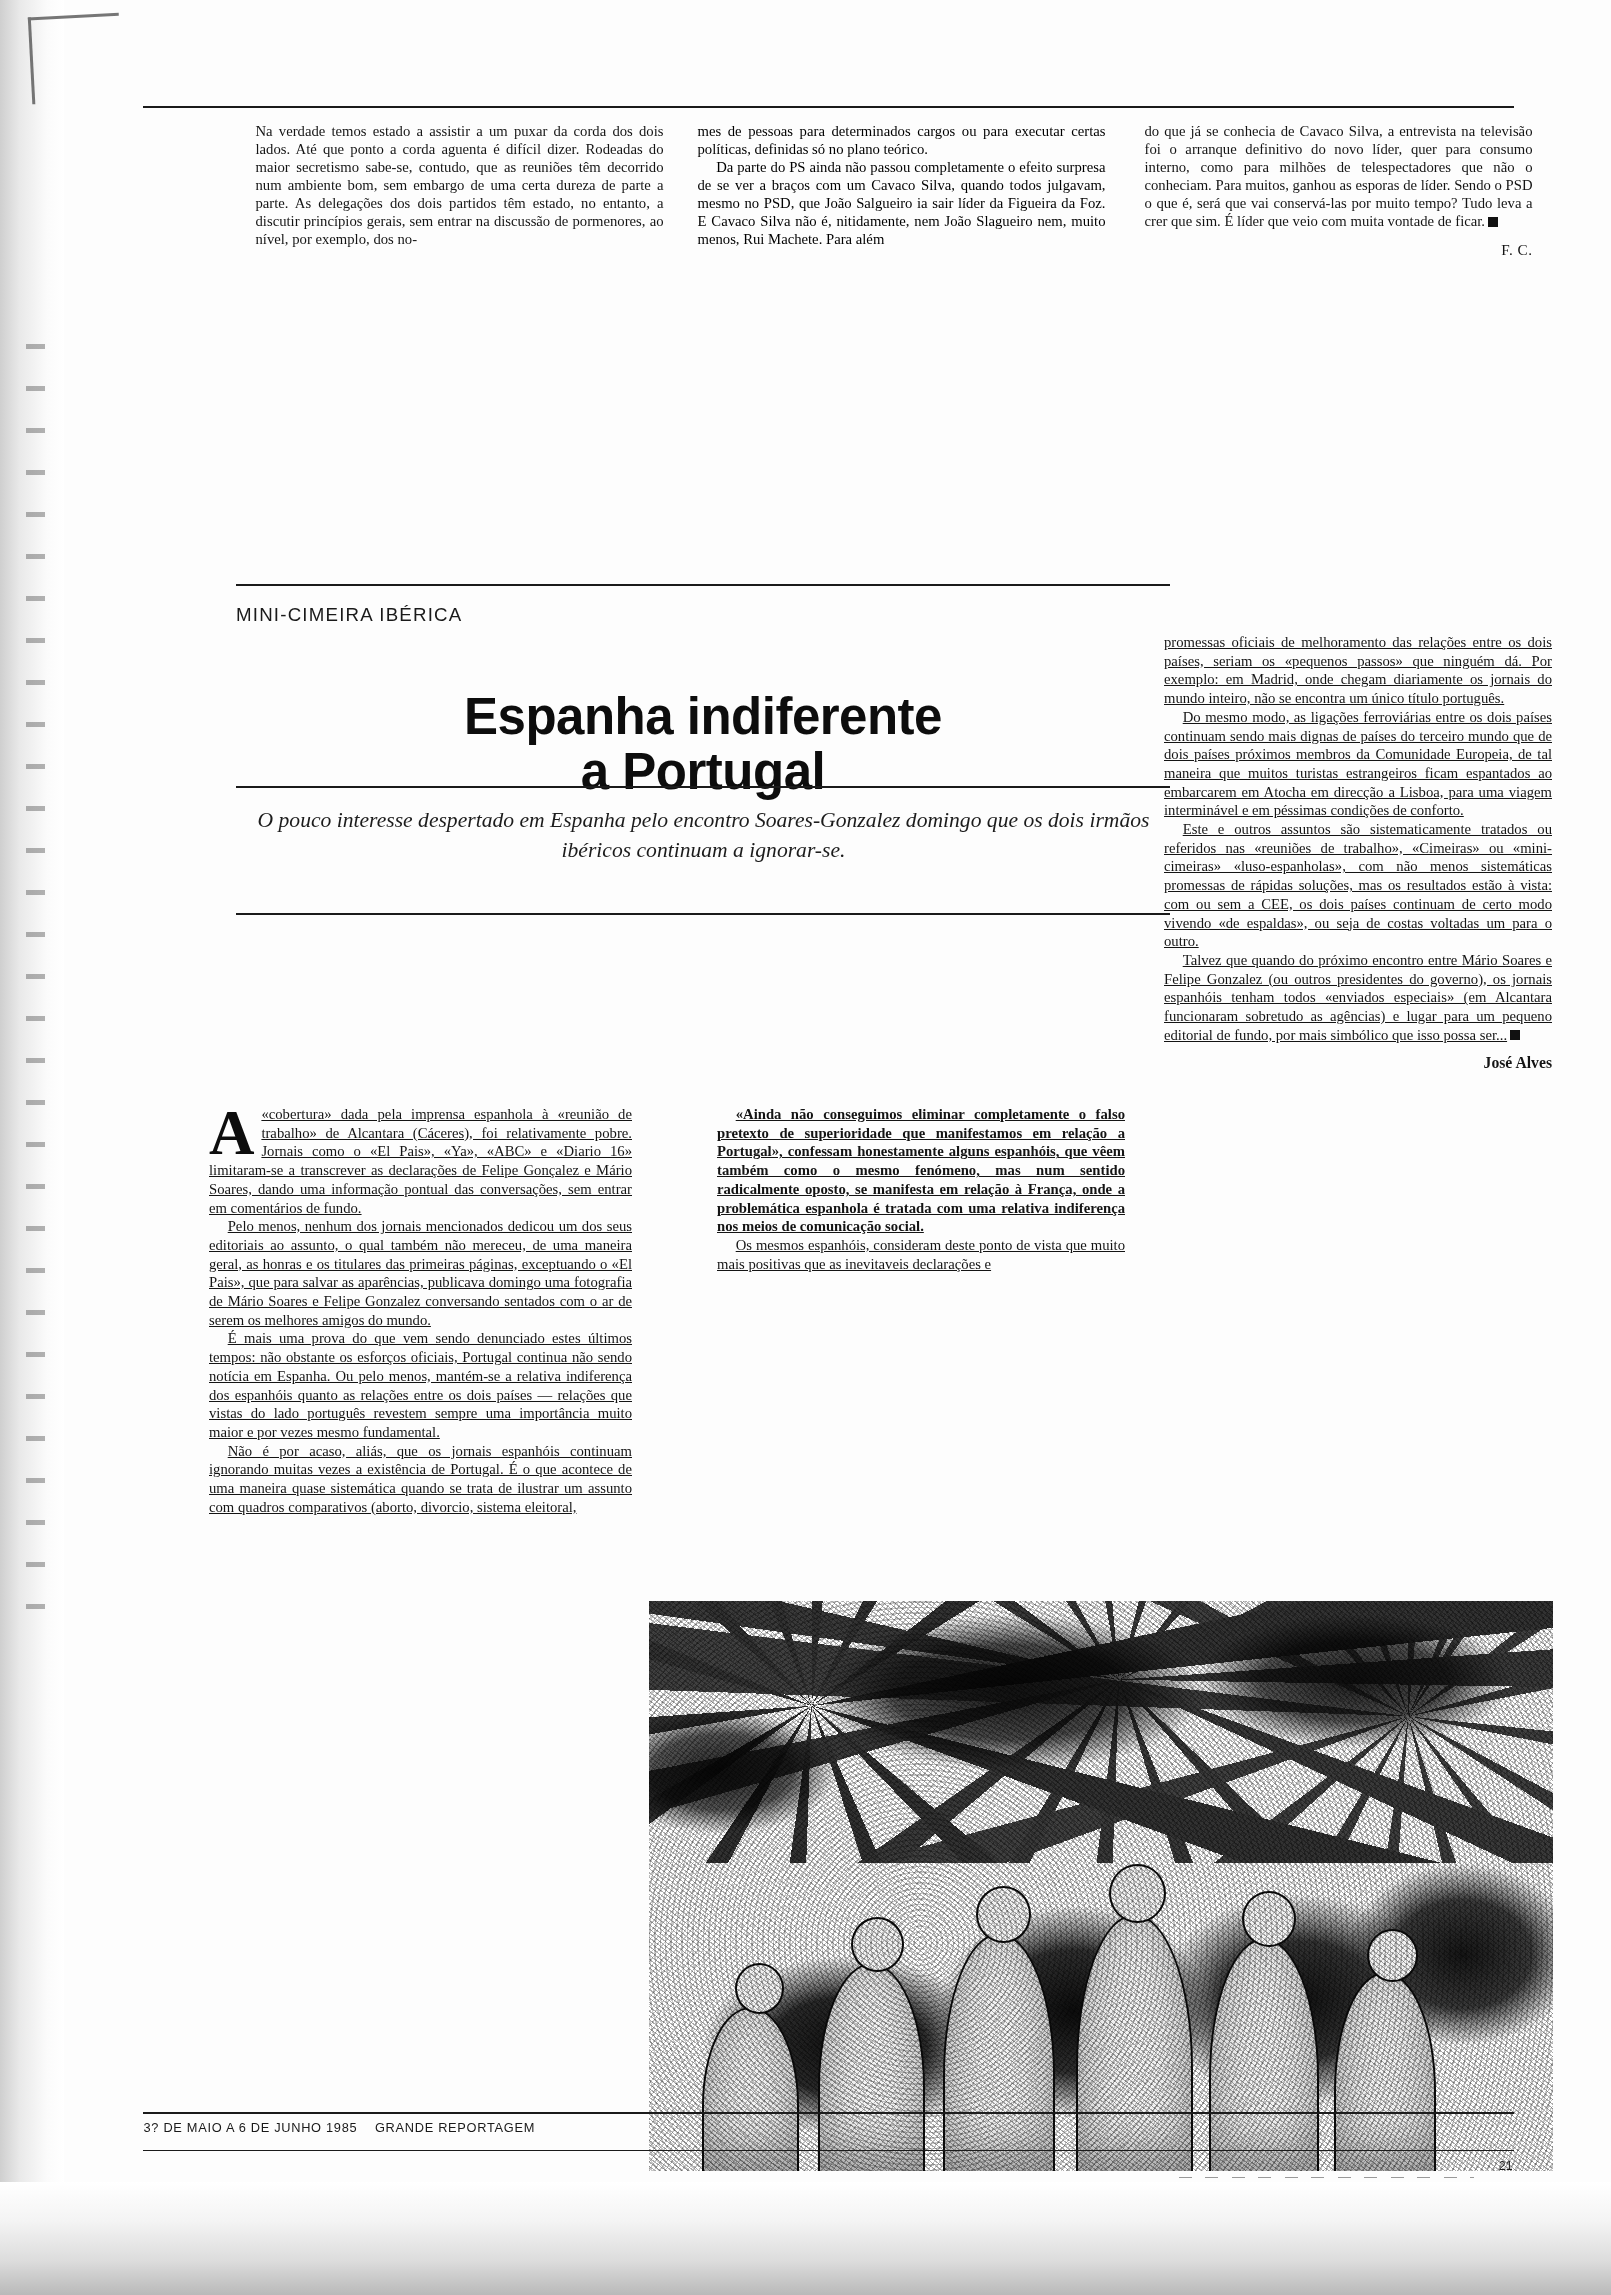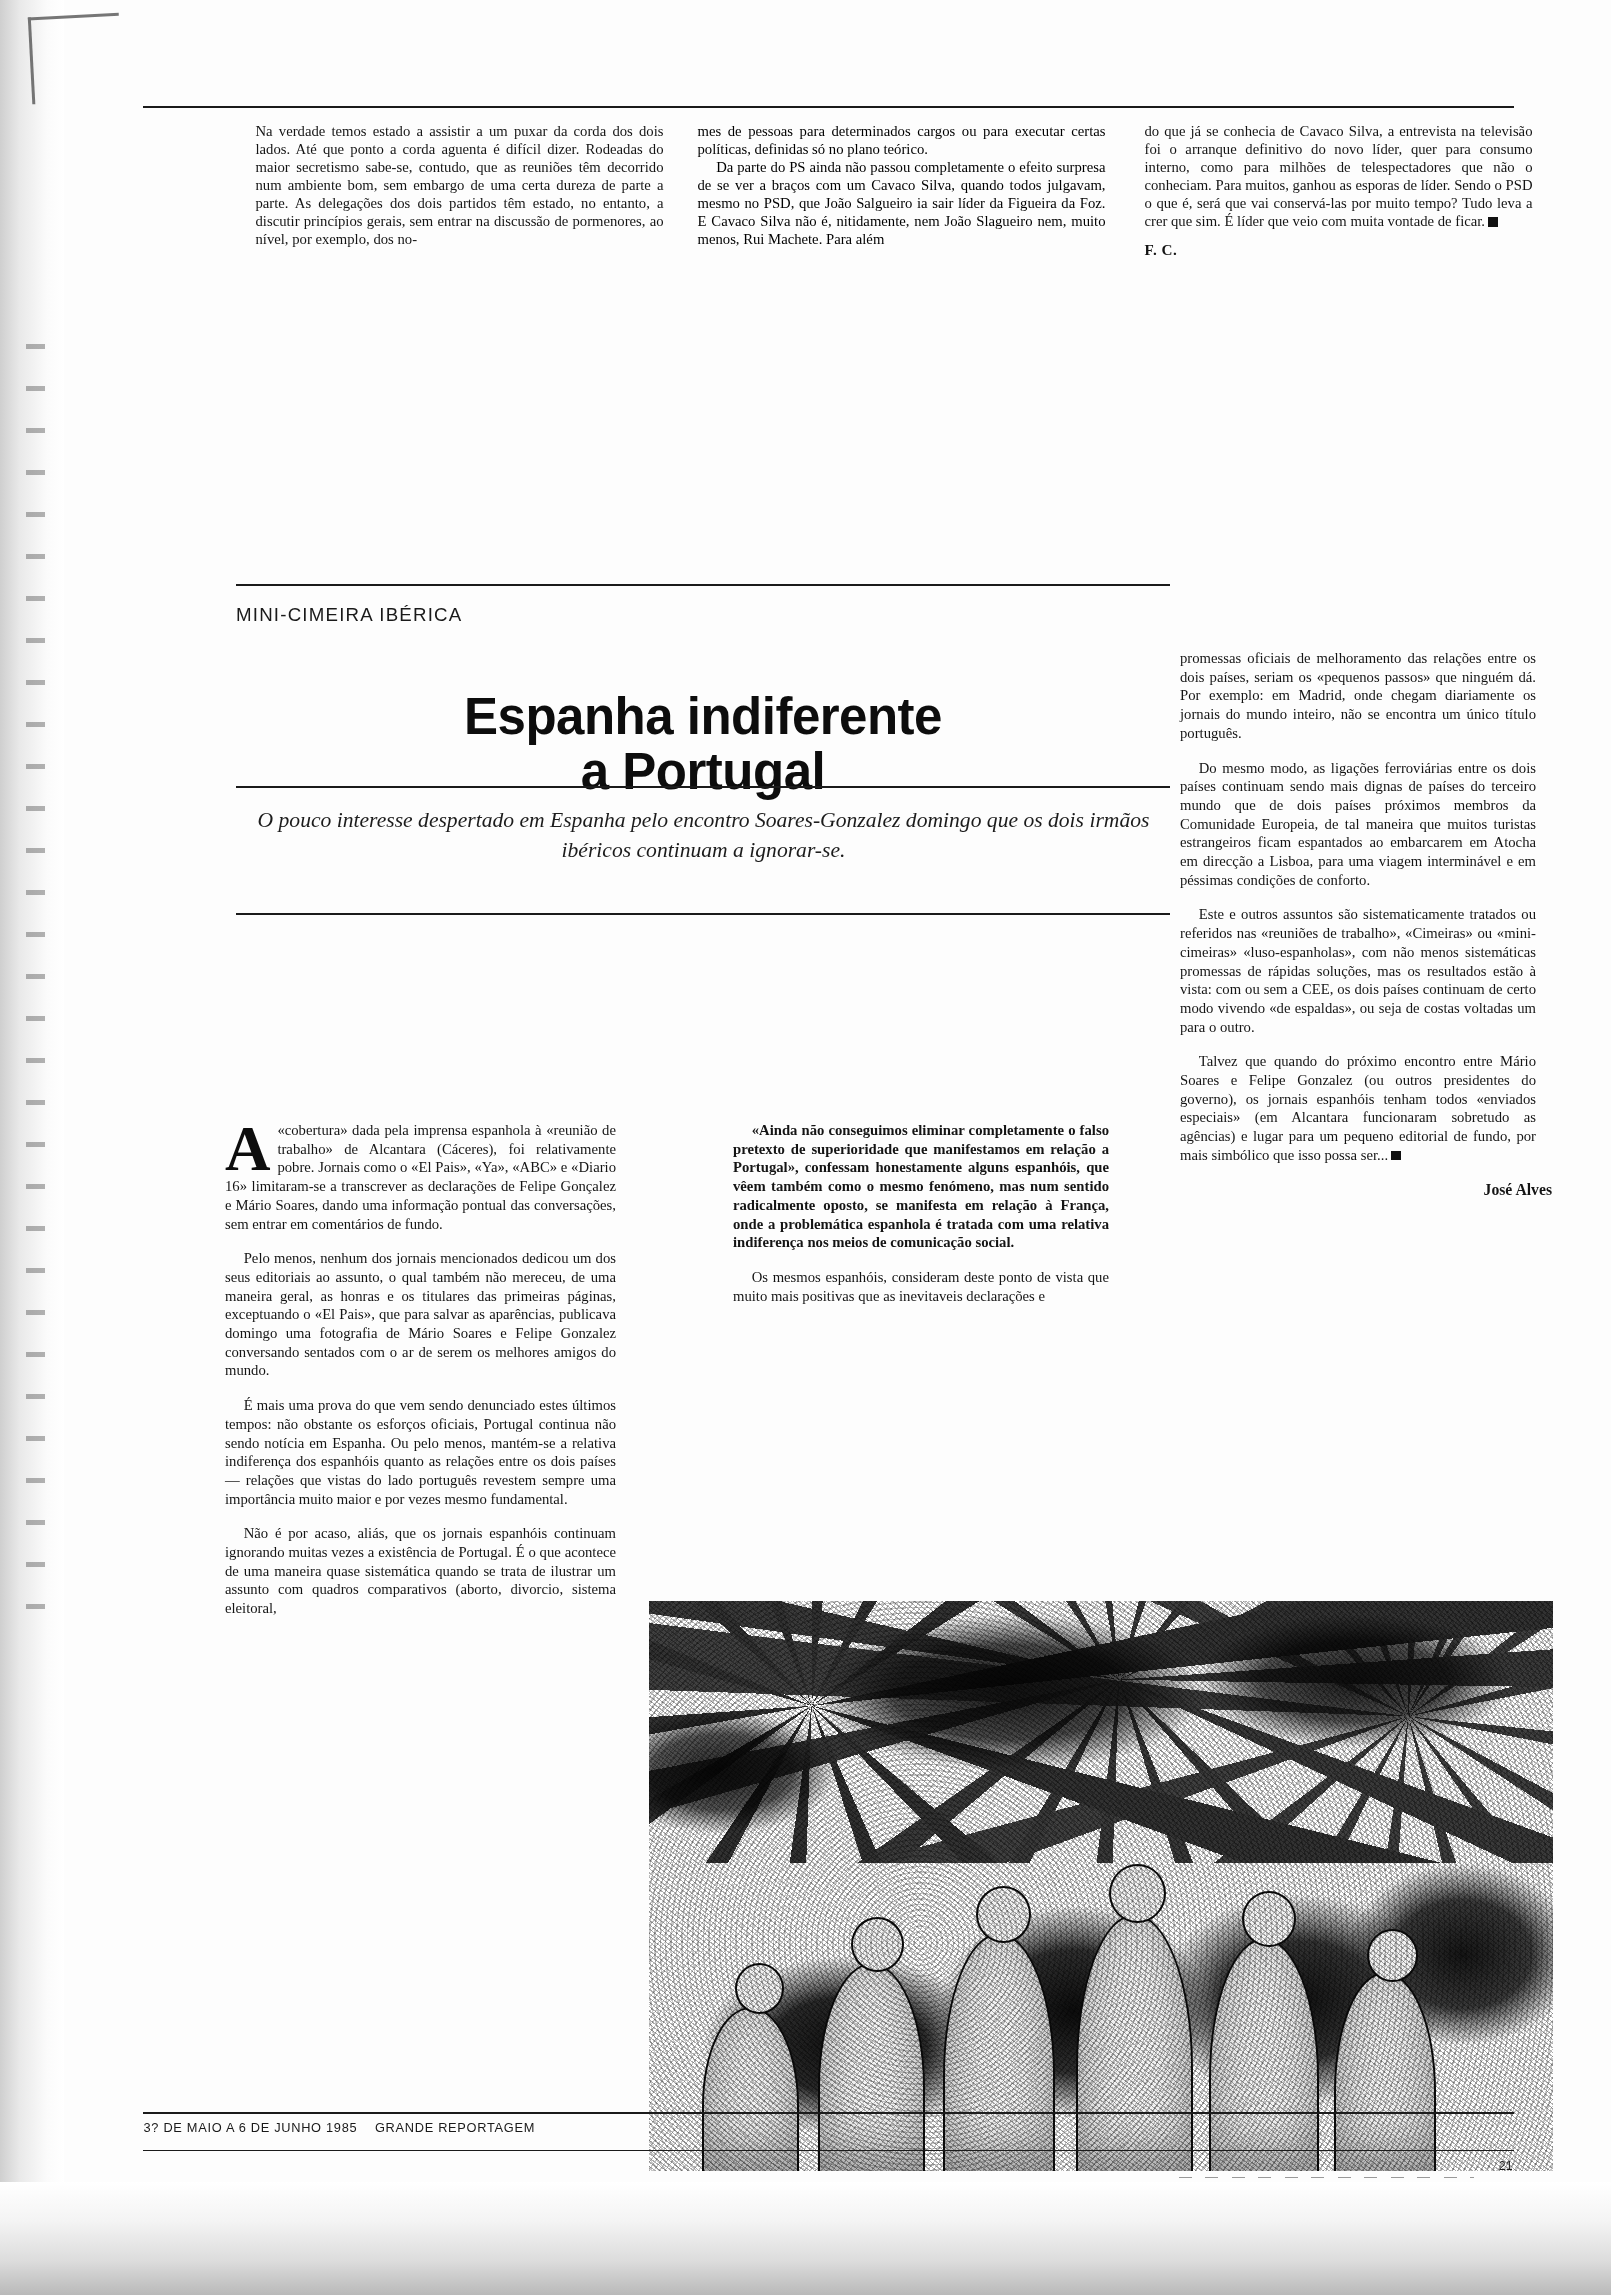--- a/index.html
+++ b/index.html
@@ -78,25 +78,24 @@
     font-size: 14.7px;
     line-height: 18px;
     text-align: justify;
     hyphens: manual;
   }
   .top-c1 { left: 113px;  top: 0;  width: 408px; }
   .top-c2 { left: 555px; top: 0;  width: 408px; }
   .top-c3 { left: 1002px; top: 0;  width: 388px; }
   .top-c2 { color: #000000; }
   .signature {
-    text-align: left;
+    text-align: right;
     font-size: 15.2px;
     margin-top: 10.8px;
     letter-spacing: 0.5px;
-    font-weight: bold;
   }
   .endmark {
     display: inline-block;
     width: 9.8px; height: 9.8px;
     background: #111;
     vertical-align: -0.5px;
     margin-left: 2.9px;
   }
 
   
@@ -140,21 +139,21 @@
 
   .feature-rule-bot { left: 123px; top: 825px; width: 934px; height: 1.5px; }
 
   
   .fcol {
     position: absolute;
     font-size: 14.7px;
     line-height: 18.7px;
     text-align: justify;
   }
-  .fcol p { margin: 16px; text-indent: 18.7px; }
+  .fcol p { margin: 0; text-indent: 18.7px; text-decoration: underline; }
   .fcol p.first { text-indent: 0; }
 
   .fc1 { left: 96px; top: 1017px; width: 423px; }
   .fc2 { left: 604px; top: 1017px; width: 408px; }
   .fc3 { left: 1051px; top: 545px; width: 388px; }
 
   .dropcap {
     float: left;
     font-family: "Liberation Serif", serif;
     font-weight: bold;

